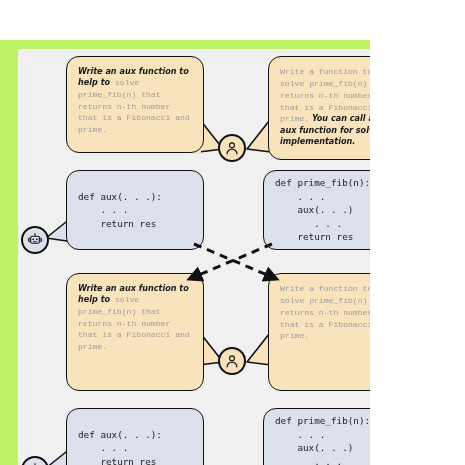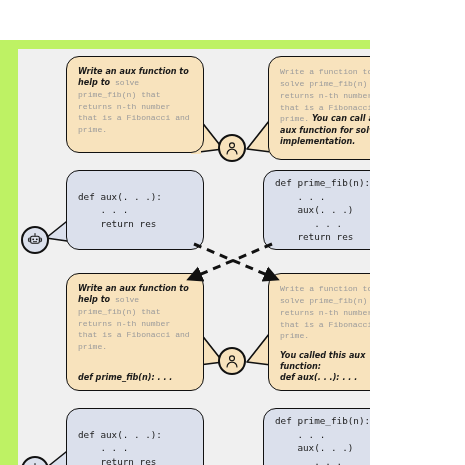--- a/index.html
+++ b/index.html
@@ -192,26 +192,25 @@
   </div>
   <div class="tail" style="left:245px; top:289px;">
     <svg width="30" height="42" viewBox="0 0 30 42">
       <path d="M28 0 L2 33 L26 36 Z" fill="#f8e3bd" stroke="#111111" stroke-width="1.6" stroke-linejoin="round"></path>
       <rect x="24" y="-2" width="10" height="40" fill="#f8e3bd"></rect>
     </svg>
   </div>
 
   <div class="bubble user" style="left:66px; top:233px; width:138px; height:118px;">
     <p class="para"><span class="t strong">Write an aux function to help to</span><span class="t grey"> solve prime_fib(n) that returns n-th number that is a Fibonacci and prime.</span></p>
-    <p class="para"><br><span class="t strong">def prime_fib(n):  . . .</span></p>
+    <p class="para"><br></p>
   </div>
 
   <div class="bubble user" style="left:268px; top:233px; width:137px; height:118px;">
     <p class="para"><span class="t grey">Write a function to solve prime_fib(n) that returns n-th number that is a Fibonacci and prime.</span></p>
-    <p class="para"><span class="t strong">You called this aux function:</span><br><span class="t strong">def aux(. . .):  . . .</span></p>
   </div>
 
   <div class="avatar user" style="left:218px; top:307px;">
     <svg width="16" height="16" viewBox="0 0 24 24">
       <circle cx="12" cy="8" r="3.7" fill="none" stroke="#111111" stroke-width="1.7"></circle>
       <path d="M4.6 21 a7.4 7.4 0 0 1 14.8 0" fill="none" stroke="#111111" stroke-width="1.7" stroke-linecap="round"></path>
     </svg>
   </div>
 
   <div class="tail" style="left:44px; top:402px;">

